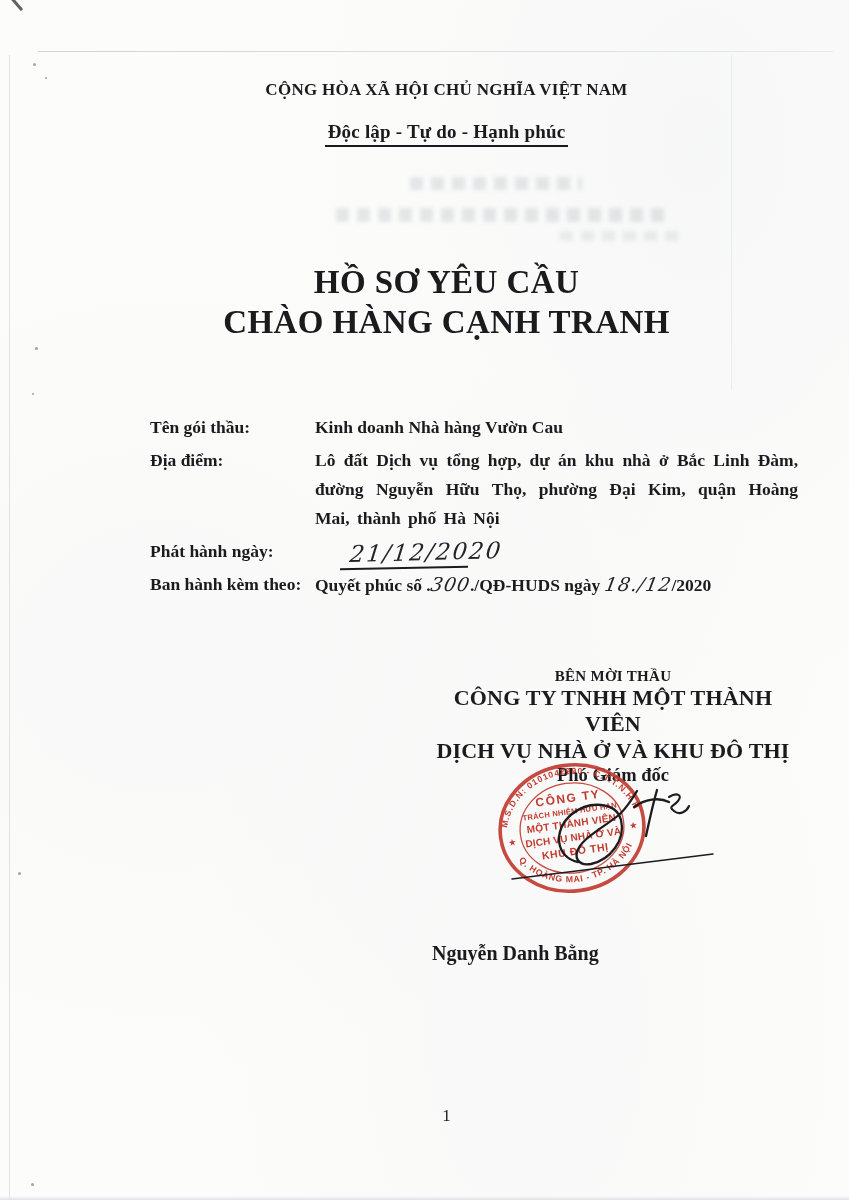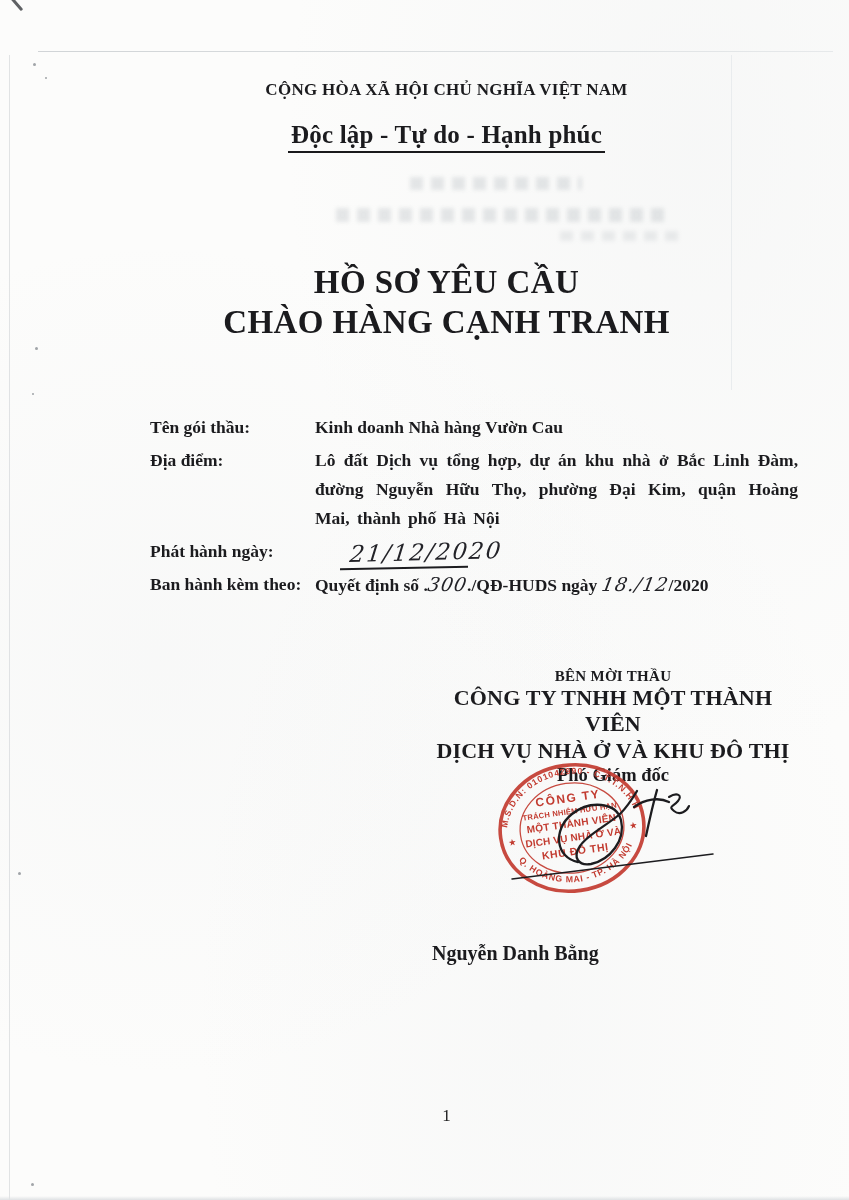--- a/index.html
+++ b/index.html
@@ -20,21 +20,21 @@
   .edge-left{left:9px;top:55px;width:1px;height:1145px;background:#d9dcdf;opacity:.8;}
   .crease-right{left:731px;top:55px;width:1px;height:335px;background:#e7eaec;opacity:.9;}
   .edge-bottom{left:0;top:1196px;width:849px;height:4px;background:linear-gradient(180deg,transparent,#dfe2e4);}
   .corner-mark{left:-6px;top:-4px;width:34px;height:3px;background:#5f6164;transform:rotate(49deg);border-radius:2px;}
   .speck{width:3px;height:3px;border-radius:50%;background:#8a8f93;opacity:.8;}
   .ghost{filter:blur(2px);opacity:.55;
     background:repeating-linear-gradient(90deg, rgba(158,166,173,.45) 0 13px, rgba(158,166,173,0) 13px 21px);}
   
   .hdr{left:0;top:80px;width:100%;text-align:center;}
   .hdr-l1{font-size:17px;font-weight:bold;letter-spacing:.3px;}
-  .hdr-l2{display:inline-block;margin-top:3px;font-size:25px;font-weight:bold;
+  .hdr-l2{display:inline-block;margin-top:3px;font-size:19px;font-weight:bold;
     border-bottom:2px solid #1a1a1c;padding:0 3px 2px 3px;letter-spacing:.2px;}
   
   .ttl{left:0;top:262px;width:100%;text-align:center;font-weight:bold;font-size:33px;line-height:1.22;letter-spacing:.4px;}
   
   .fields{left:150px;top:413px;width:648px;}
   .frow{position:relative;font-size:17.5px;font-weight:bold;line-height:29px;}
   .flabel{position:absolute;left:0;top:0;white-space:nowrap;font-size:17.5px;font-weight:bold;text-align:center;}
   .fval{margin-left:165px;}
   .fval-justify{text-align:justify;word-spacing:3px;}
   .row-gap{height:4px;}
@@ -99,21 +99,21 @@
     <div class="row-gap"></div>
 
     <div class="frow" style="height:33px;">
       <span class="flabel">Phát hành ngày:</span>
       <span class="hw hw-date">21/12/2020</span>
       <span class="date-line"></span>
     </div>
 
     <div class="frow">
       <span class="flabel">Ban hành kèm theo:</span>
-      <div class="fval mixed"><span>Quyết định số .</span><span class="hw hw-inline">300</span><span>./QĐ-HUDS ngày </span><span class="hw hw-inline">18./12</span><span>/2020</span></div>
+      <div class="fval mixed"><span>Quyết phúc số .</span><span class="hw hw-inline">300</span><span>./QĐ-HUDS ngày </span><span class="hw hw-inline">18./12</span><span>/2020</span></div>
     </div>
   </div>
 
   <div class="abs sig">
     <div class="sig-party">BÊN MỜI THẦU</div>
     <div class="sig-co">CÔNG TY TNHH MỘT THÀNH VIÊN</div>
     <div class="sig-co">DỊCH VỤ NHÀ Ở VÀ KHU ĐÔ THỊ</div>
     <div class="sig-title">Phó Giám đốc</div>
   </div>
 

